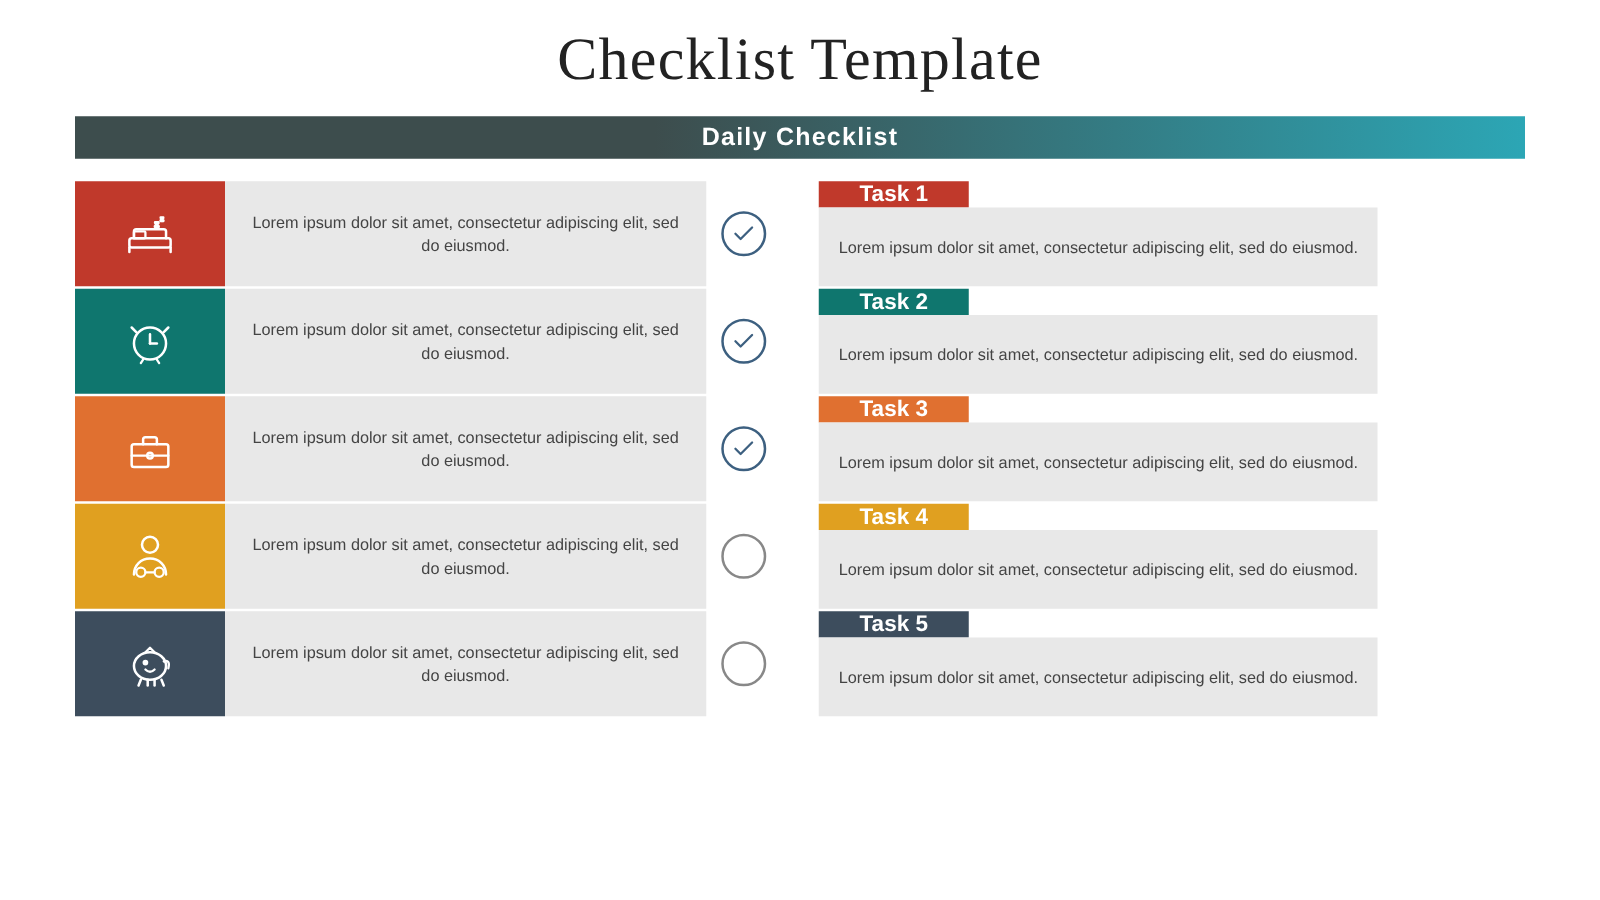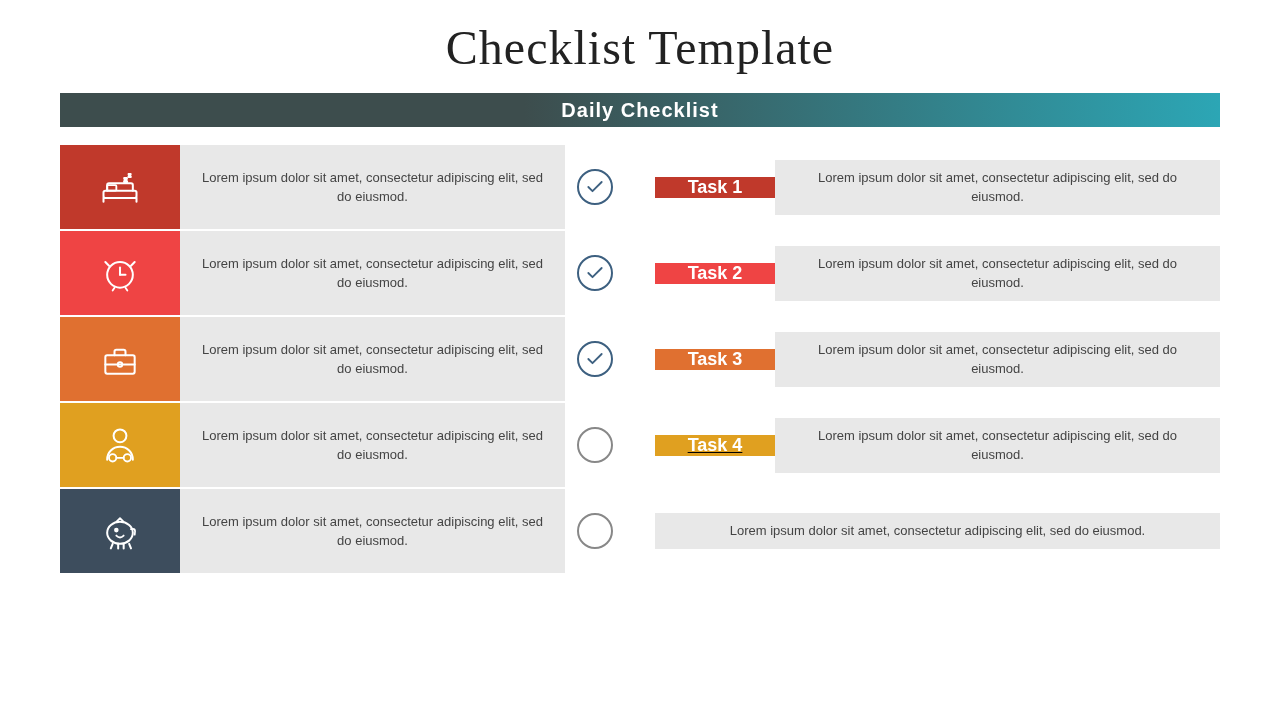--- a/index.html
+++ b/index.html
@@ -104,23 +104,23 @@
     .check-cell {
       width: 60px;
       display: flex;
       align-items: center;
       justify-content: center;
       flex-shrink: 0;
     }
 
     
     .icon-red    { background: #c0392b; }
-    .icon-teal   { background: #ef4444; }
+    .icon-teal   { background: #0f766e; }
     .icon-orange { background: #e07030; }
-    .icon-yellow { background: #e0a020; text-decoration: underline; }
+    .icon-yellow { background: #e0a020; }
     .icon-navy   { background: #3d4d5d; }
 
     
     .icon-cell svg {
       width: 44px;
       height: 44px;
       fill: none;
       stroke: #ffffff;
       stroke-width: 2;
       stroke-linecap: round;
@@ -150,24 +150,24 @@
     
     .right-section {
       flex: 1;
       display: flex;
       flex-direction: column;
       gap: 0px;
     }
 
     .task-row {
       display: flex;
-      flex-direction: row;
+      flex-direction: column;
       height: 84px;
       margin-bottom: 2px;
-      align-items: center;
+      align-items: flex-start;
     }
 
     .task-label-cell {
       width: 120px;
       min-width: 120px;
       display: flex;
       align-items: center;
       justify-content: center;
       flex-shrink: 0;
     }
@@ -346,20 +346,23 @@
         </div>
         <div class="task-row">
           <div class="task-label-cell icon-yellow">
             <span>Task 4</span>
           </div>
           <div class="task-text-cell">
             <p>Lorem ipsum dolor sit amet, consectetur adipiscing elit, sed do eiusmod.</p>
           </div>
         </div>
         <div class="task-row">
+          <div class="task-label-cell icon-navy">
+            <span>Task 5</span>
+          </div>
           <div class="task-text-cell">
             <p>Lorem ipsum dolor sit amet, consectetur adipiscing elit, sed do eiusmod.</p>
           </div>
         </div>
       </div>
 
   </div>
 </div>
 
 </body></html>

